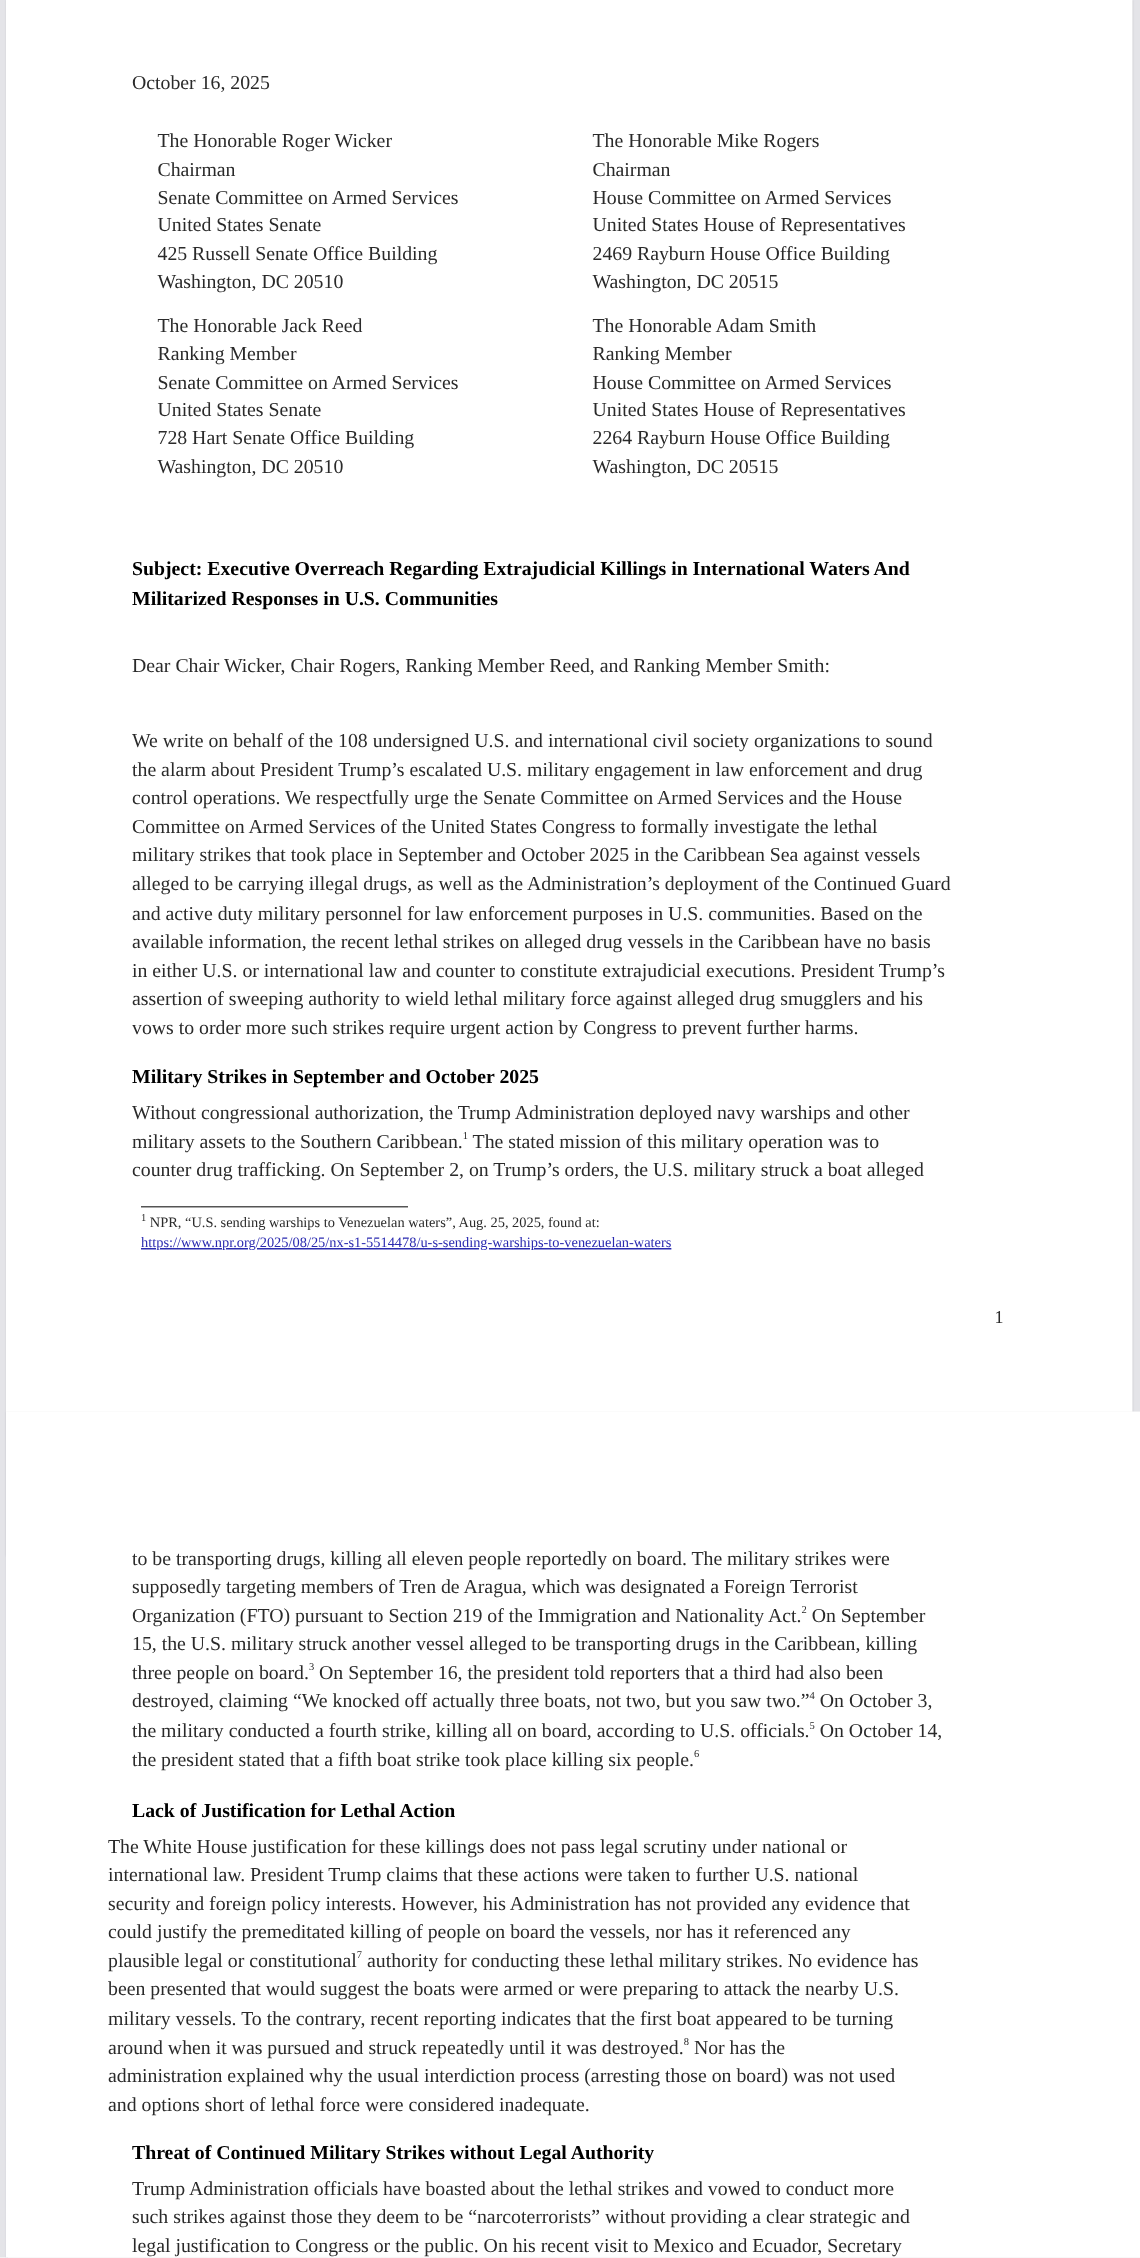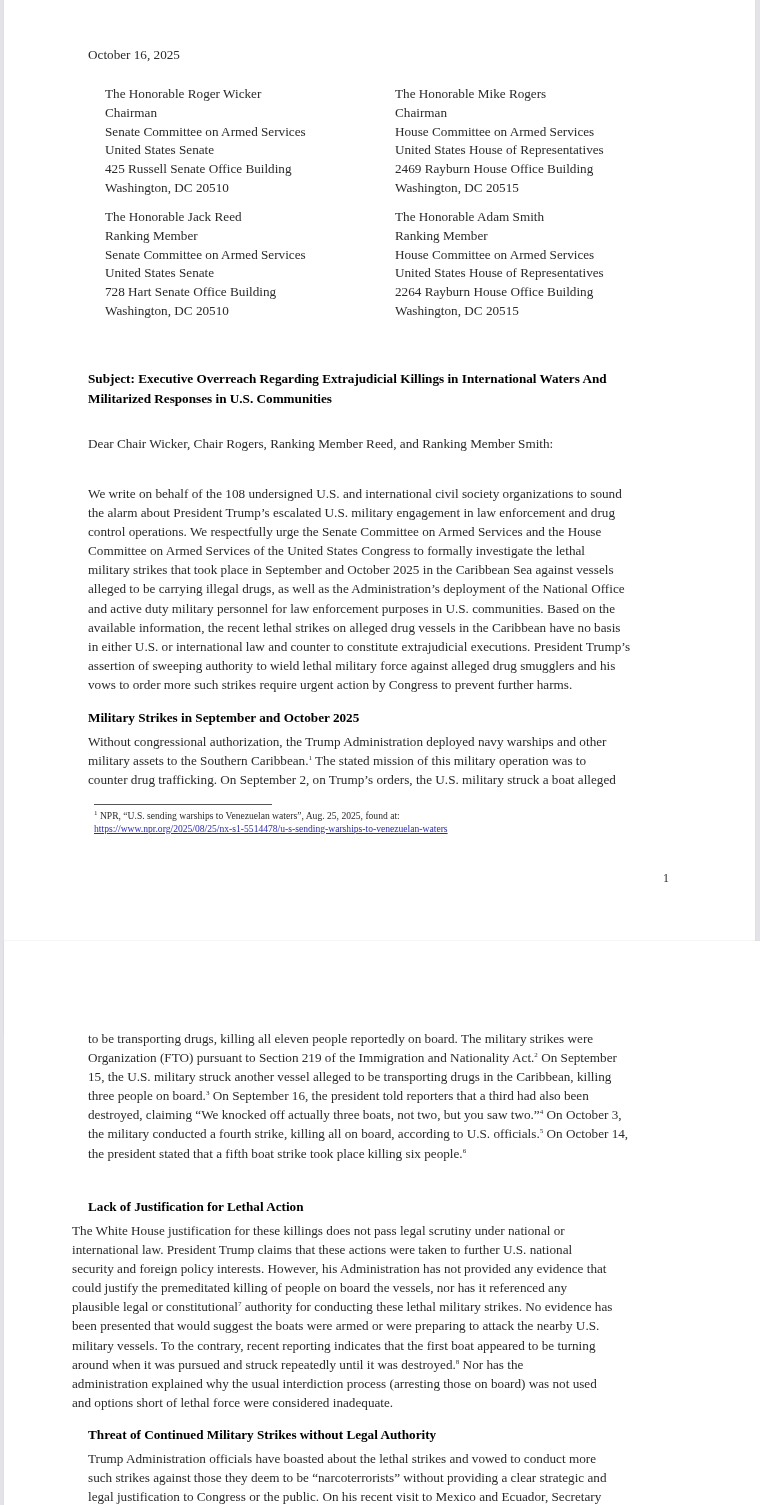--- a/index.html
+++ b/index.html
@@ -75,21 +75,21 @@
   </div>
 
   <div class="abs txt" style="left:84px; top:434px;">Dear Chair Wicker, Chair Rogers, Ranking Member Reed, and Ranking Member Smith:</div>
 
   <div class="abs para" style="left:84px; top:484px;">
     <div>We write on behalf of the 108 undersigned U.S. and international civil society organizations to sound</div>
     <div>the alarm about President Trump’s escalated U.S. military engagement in law enforcement and drug</div>
     <div>control operations. We respectfully urge the Senate Committee on Armed Services and the House</div>
     <div>Committee on Armed Services of the United States Congress to formally investigate the lethal</div>
     <div>military strikes that took place in September and October 2025 in the Caribbean Sea against vessels</div>
-    <div>alleged to be carrying illegal drugs, as well as the Administration’s deployment of the National Office</div>
+    <div>alleged to be carrying illegal drugs, as well as the Administration’s deployment of the Continued Guard</div>
     <div>and active duty military personnel for law enforcement purposes in U.S. communities. Based on the</div>
     <div>available information, the recent lethal strikes on alleged drug vessels in the Caribbean have no basis</div>
     <div>in either U.S. or international law and counter to constitute extrajudicial executions. President Trump’s</div>
     <div>assertion of sweeping authority to wield lethal military force against alleged drug smugglers and his</div>
     <div>vows to order more such strikes require urgent action by Congress to prevent further harms.</div>
   </div>
 
   <div class="abs txt bold" style="left:84px; top:708px;">Military Strikes in September and October 2025</div>
 
   <div class="abs para" style="left:84px; top:732px;">
@@ -103,20 +103,21 @@
     <div style="white-space:nowrap;"><sup>1</sup><span> NPR, “U.S. sending warships to Venezuelan waters”, Aug. 25, 2025, found at:</span></div>
     <div style="white-space:nowrap;"><a>https://www.npr.org/2025/08/25/nx-s1-5514478/u-s-sending-warships-to-venezuelan-waters</a></div>
   </div>
 
   <div class="abs txt" style="left:659px; top:869px; font-size:12px;">1</div>
 </div>
 
 <div id="page2" class="page">
   <div class="abs para" style="left:84px; top:88px;">
     <div><span>to be transporting drugs, killing all eleven people reportedly on board. The military strikes were</span></div>
+    <div><span>supposedly targeting members of Tren de Aragua, which was designated a Foreign Terrorist</span></div>
     <div><span>Organization (FTO) pursuant to Section 219 of the Immigration and Nationality Act.</span><sup>2</sup><span> On September</span></div>
     <div><span>15, the U.S. military struck another vessel alleged to be transporting drugs in the Caribbean, killing</span></div>
     <div><span>three people on board.</span><sup>3</sup><span> On September 16, the president told reporters that a third had also been</span></div>
     <div><span>destroyed, claiming “We knocked off actually three boats, not two, but you saw two.”</span><sup>4</sup><span> On October 3,</span></div>
     <div><span>the military conducted a fourth strike, killing all on board, according to U.S. officials.</span><sup>5</sup><span> On October 14,</span></div>
     <div><span>the president stated that a fifth boat strike took place killing six people.</span><sup>6</sup></div>
   </div>
 
   <div class="abs txt bold" style="left:84px; top:256px;">Lack of Justification for Lethal Action</div>
 

